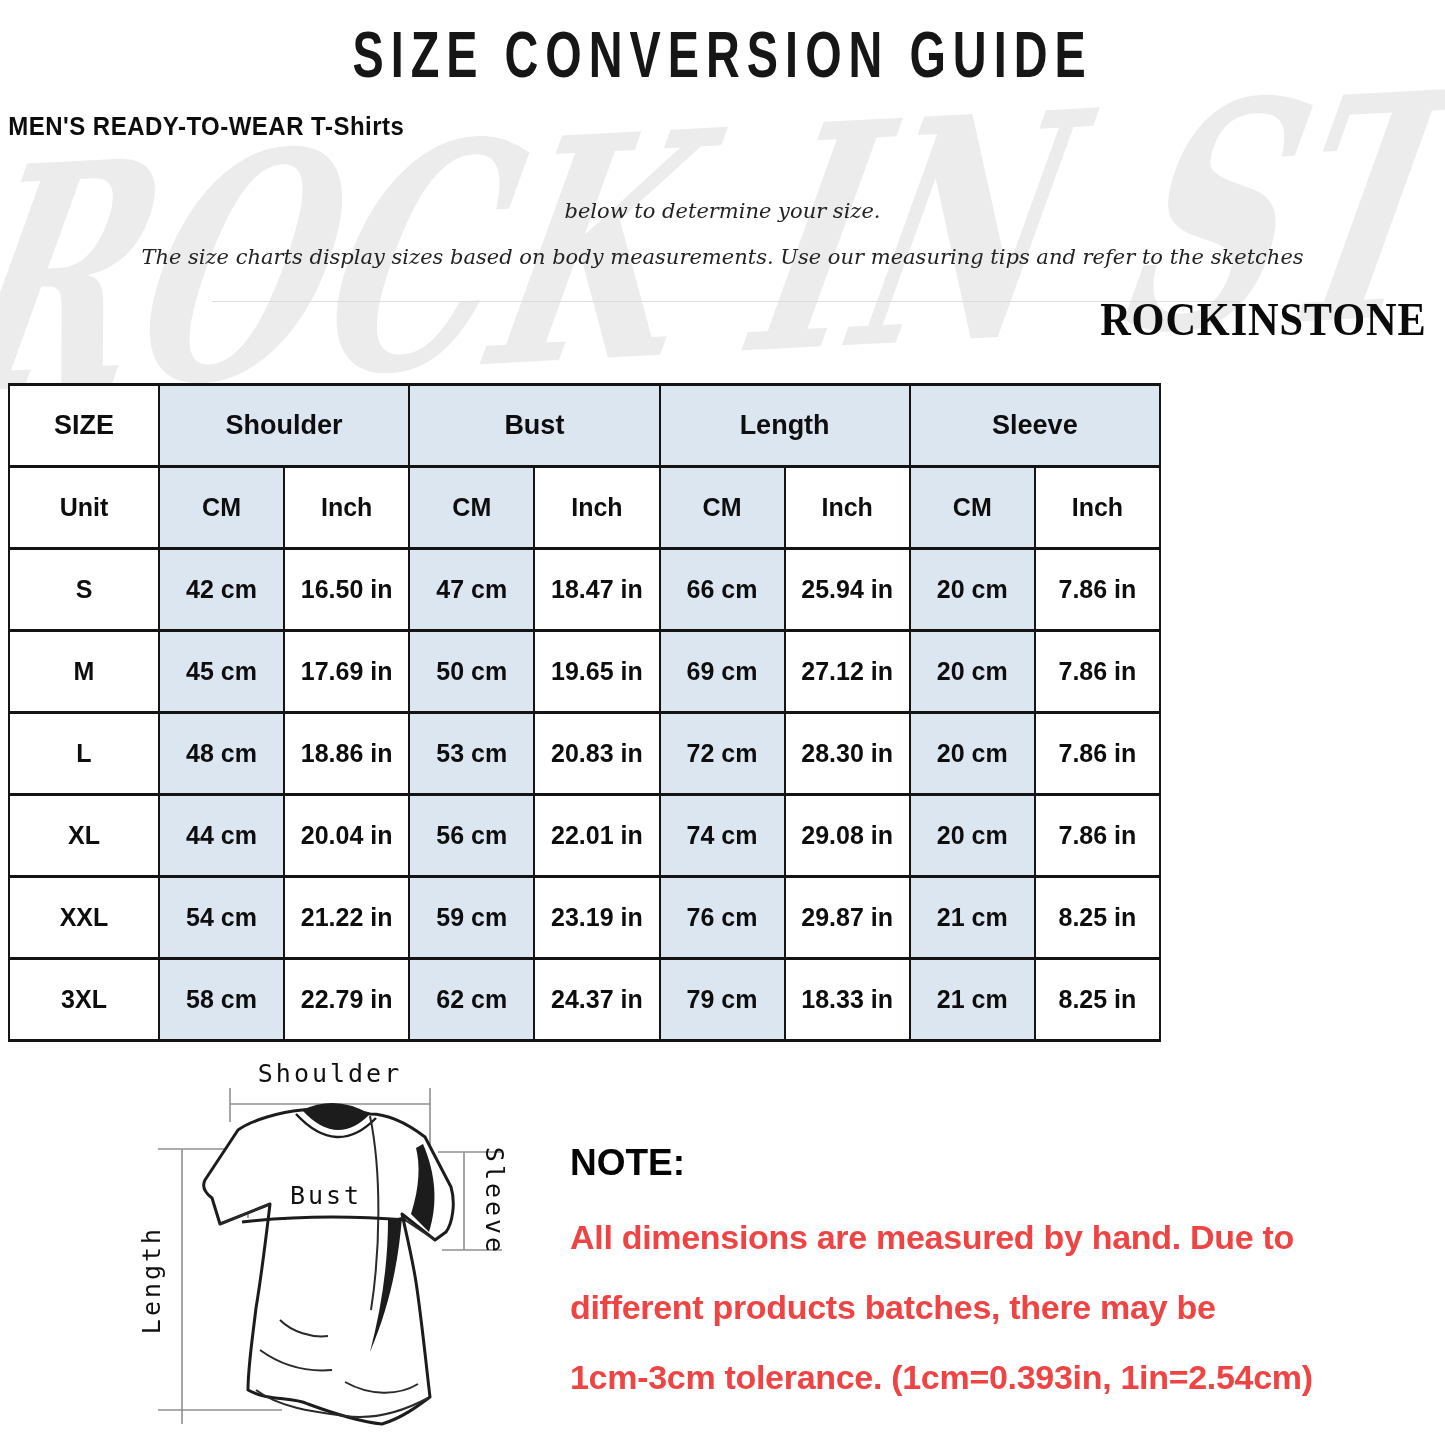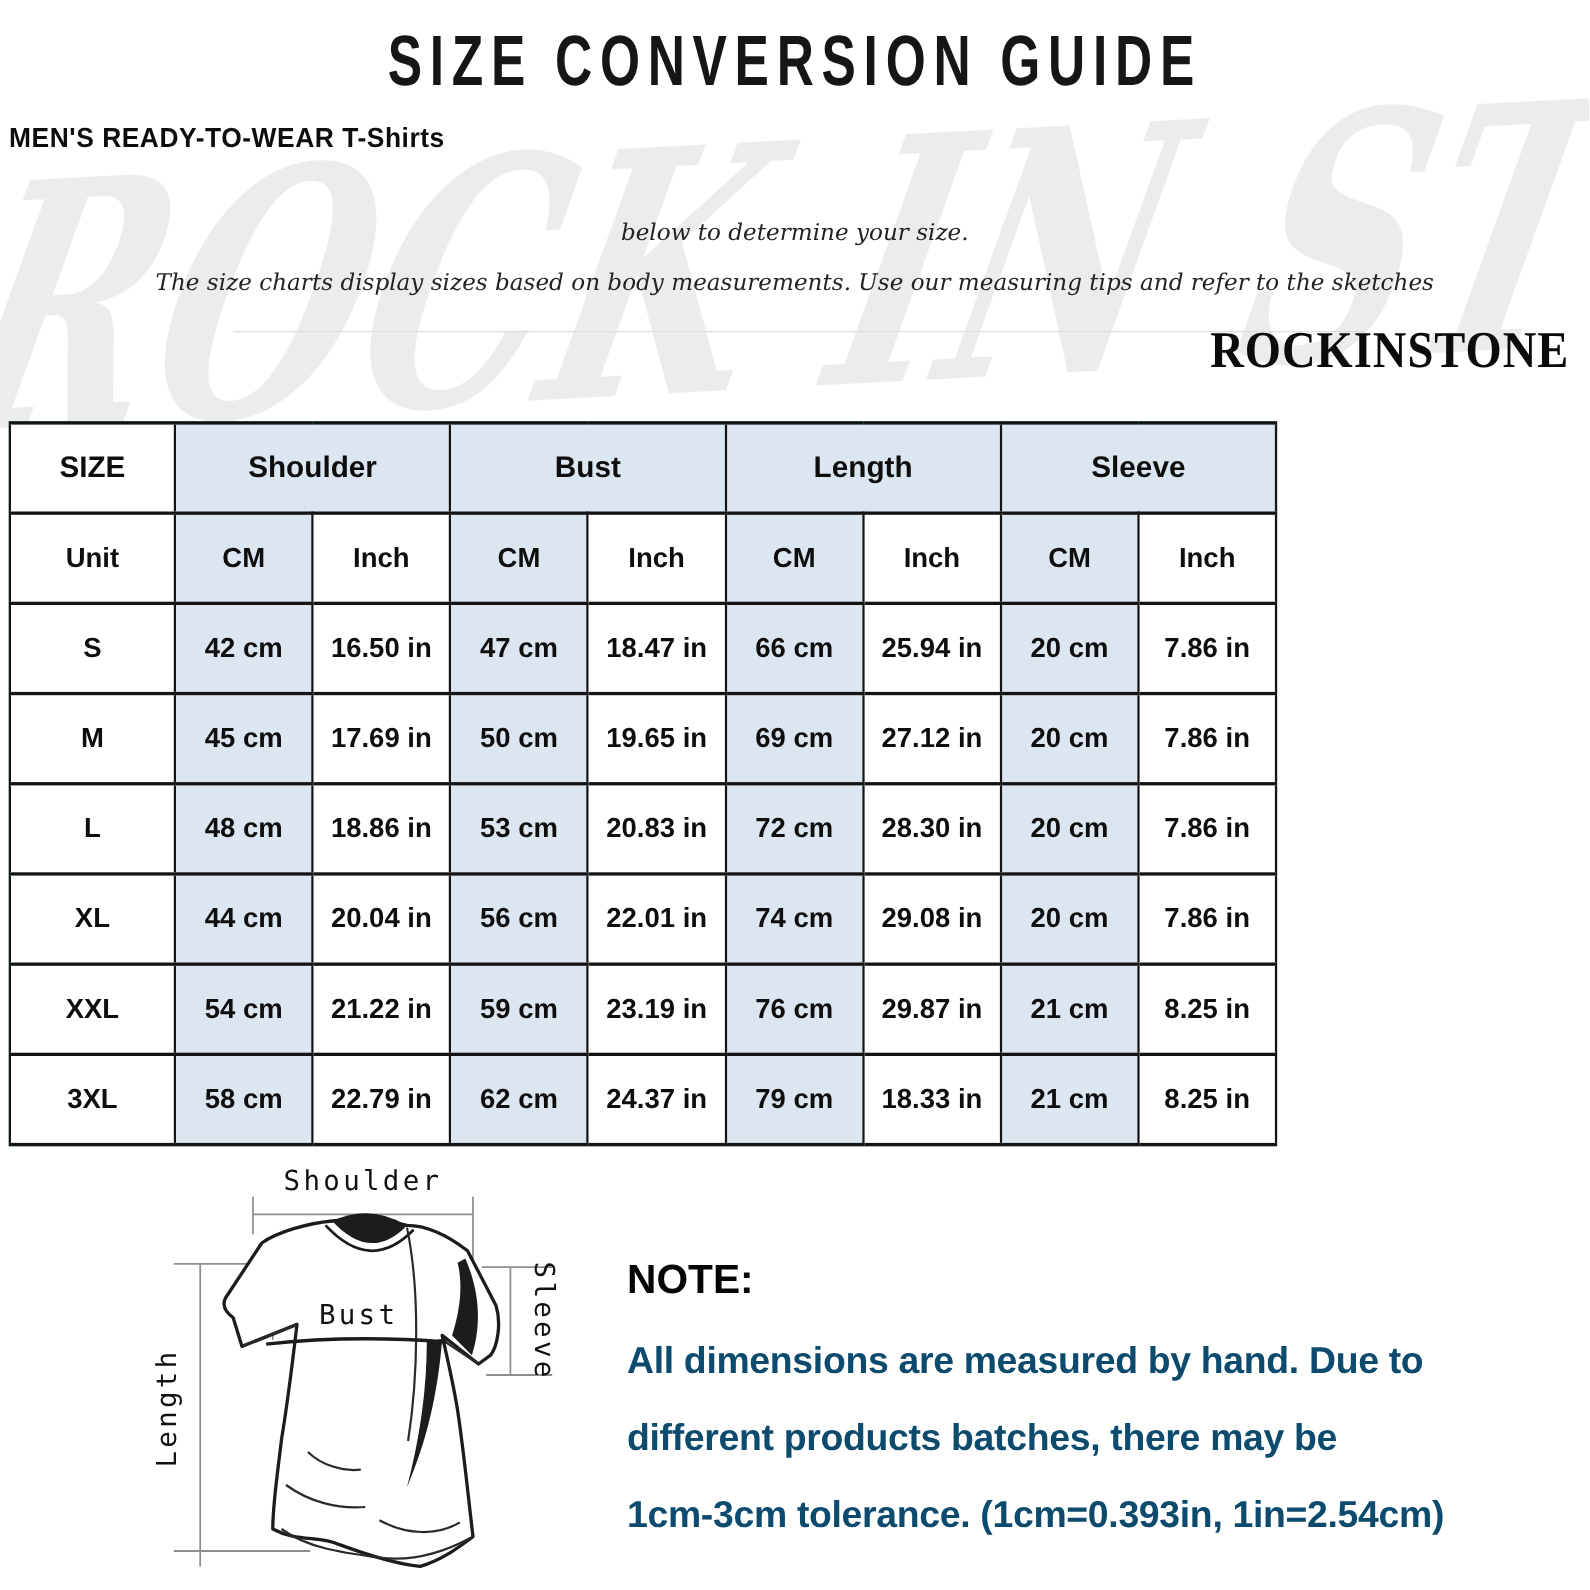--- a/index.html
+++ b/index.html
@@ -56,21 +56,21 @@
     font-weight:bold; font-size:25px; color:#0e0e0e; background:#ffffff;
   }
   table.size-table tr { height:82px; }
   table.size-table td.group { font-size:27px; }
   table.size-table td.blue { background:#dce6f1; }
   
   .tshirt-svg { position:absolute; left:130px; top:1052px; z-index:2; }
   .note-block { position:absolute; left:570px; top:1142px; width:830px; z-index:2; }
   .note-heading { font-weight:bold; font-size:37px; color:#050505; }
   .note-line {
-    font-weight:bold; font-size:34px; letter-spacing:-0.3px; color:#0c4a6e;
+    font-weight:bold; font-size:34px; letter-spacing:-0.3px; color:#ef4444;
     margin-top:36px; line-height:34px; white-space:nowrap;
   }
   .diagram-label {
     font-family:"DejaVu Sans Mono", monospace; font-size:25px; letter-spacing:3px; fill:#111;
   }
 </style>
 </head>
 <body>
 
 <div id="stage">

